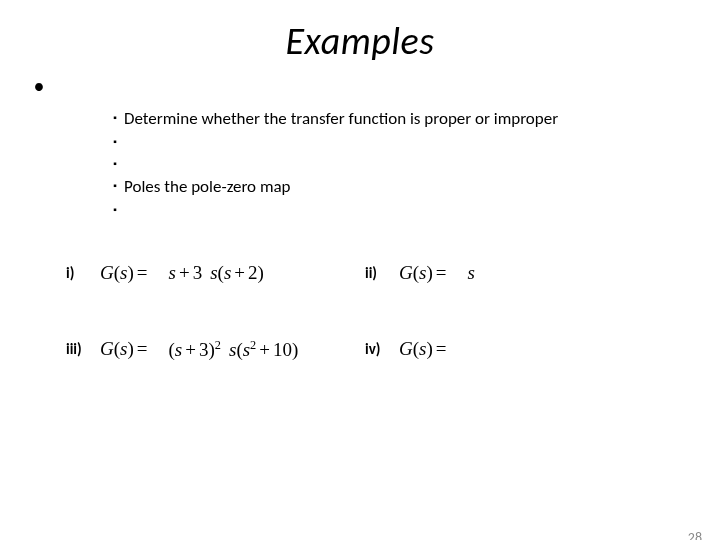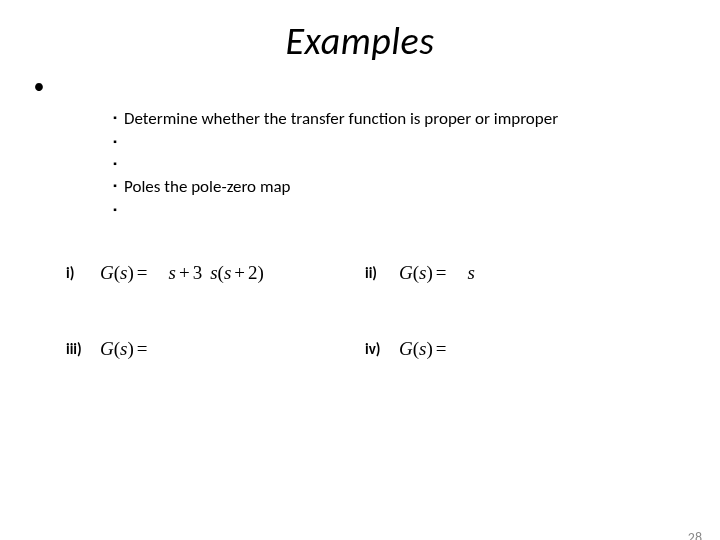--- a/index.html
+++ b/index.html
@@ -187,20 +187,25 @@
       </div>
 
       <div class="eq-cell">
         <span class="eq-label">iii)</span>
         <span class="eq">
           <span>G</span>
             <span class="paren">(</span>
             <span>s</span>
             <span class="paren">)</span>
             <span class="op">=</span>
+          <span class="frac">
+            <span class="num"><span class="paren">(</span><span>s</span><span class="op">+</span><span class="fn">3</span><span class="paren">)</span><sup>2</sup></span>
+            <span class="bar"></span>
+            <span class="den"><span>s</span><span class="paren">(</span><span>s</span><sup>2</sup><span class="op">+</span><span class="fn">10</span><span class="paren">)</span></span>
+          </span>
         </span>
       </div>
 
       <div class="eq-cell">
         <span class="eq-label">iv)</span>
         <span class="eq">
           <span>G</span>
             <span class="paren">(</span>
             <span>s</span>
             <span class="paren">)</span>

